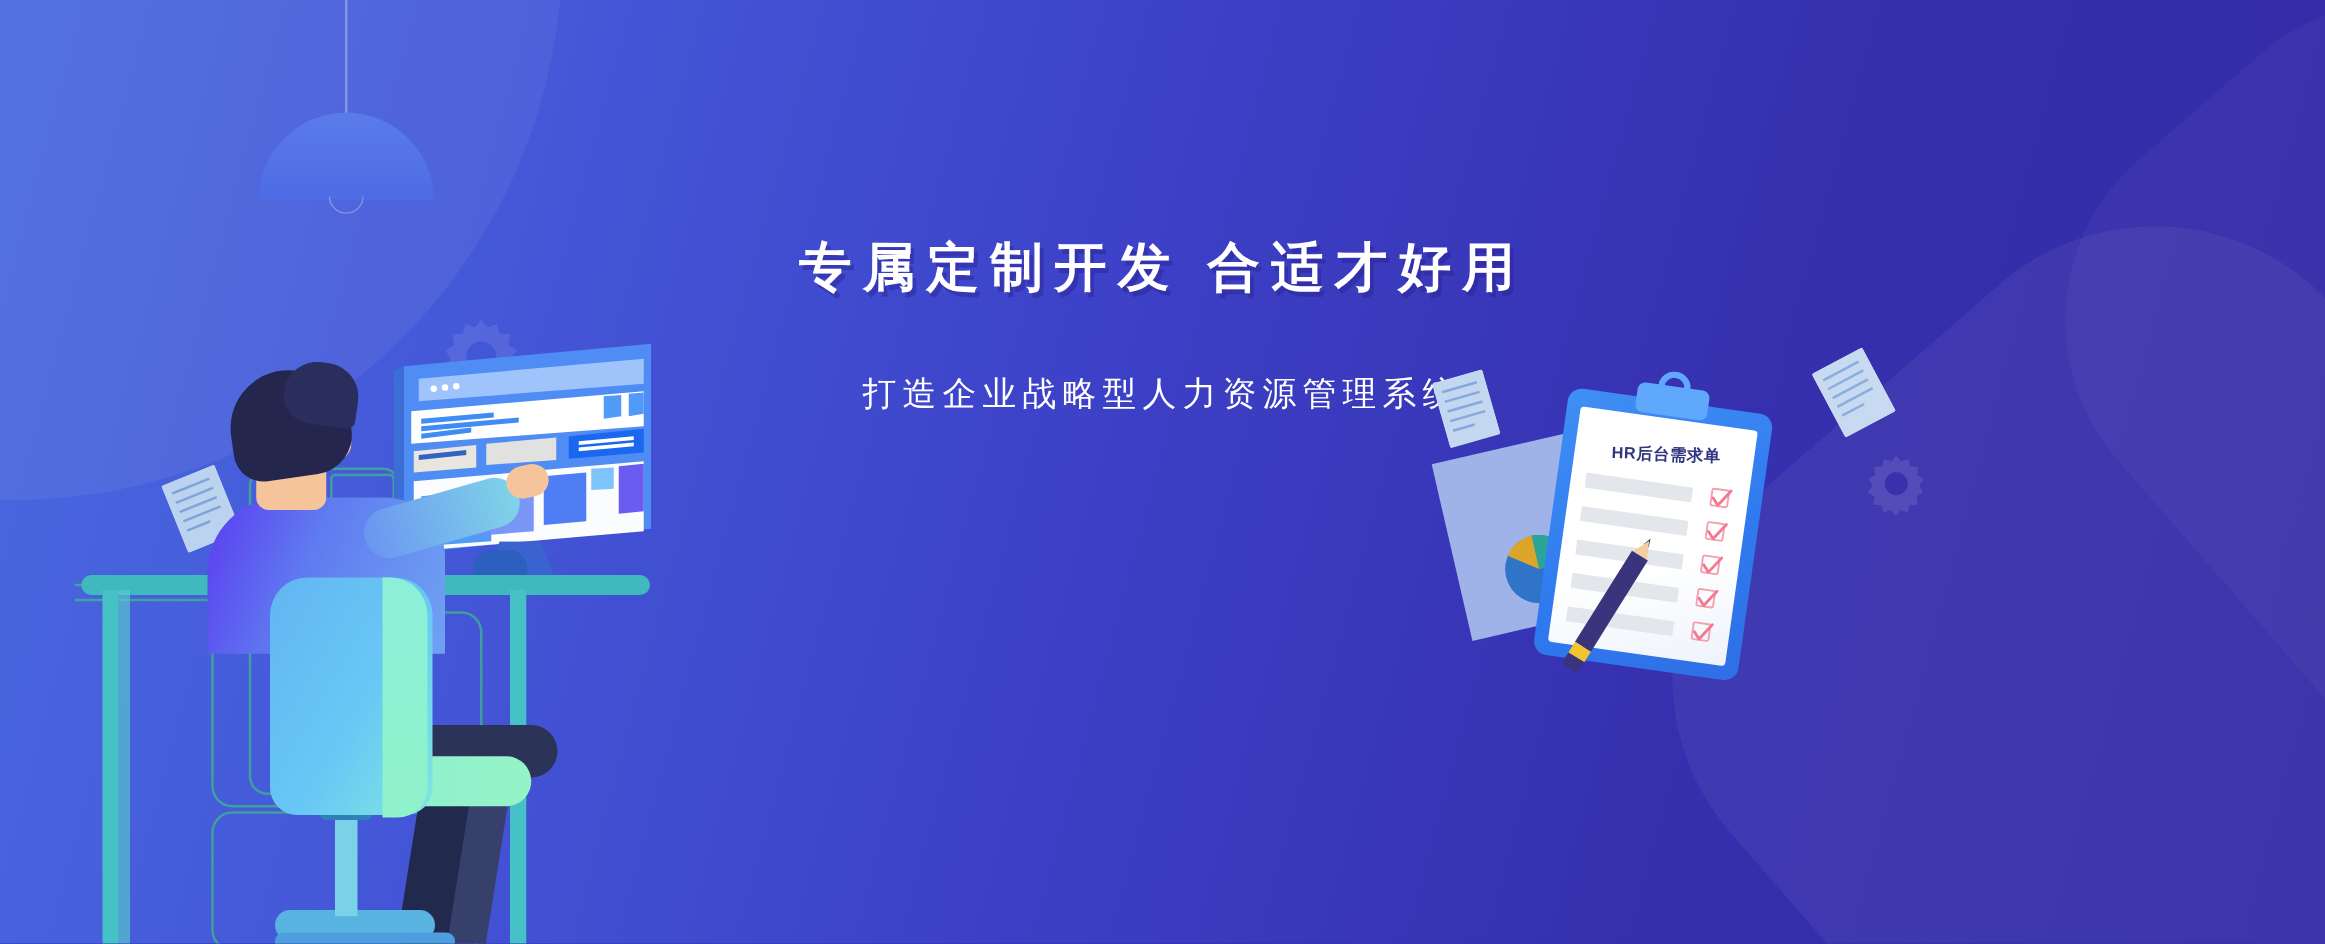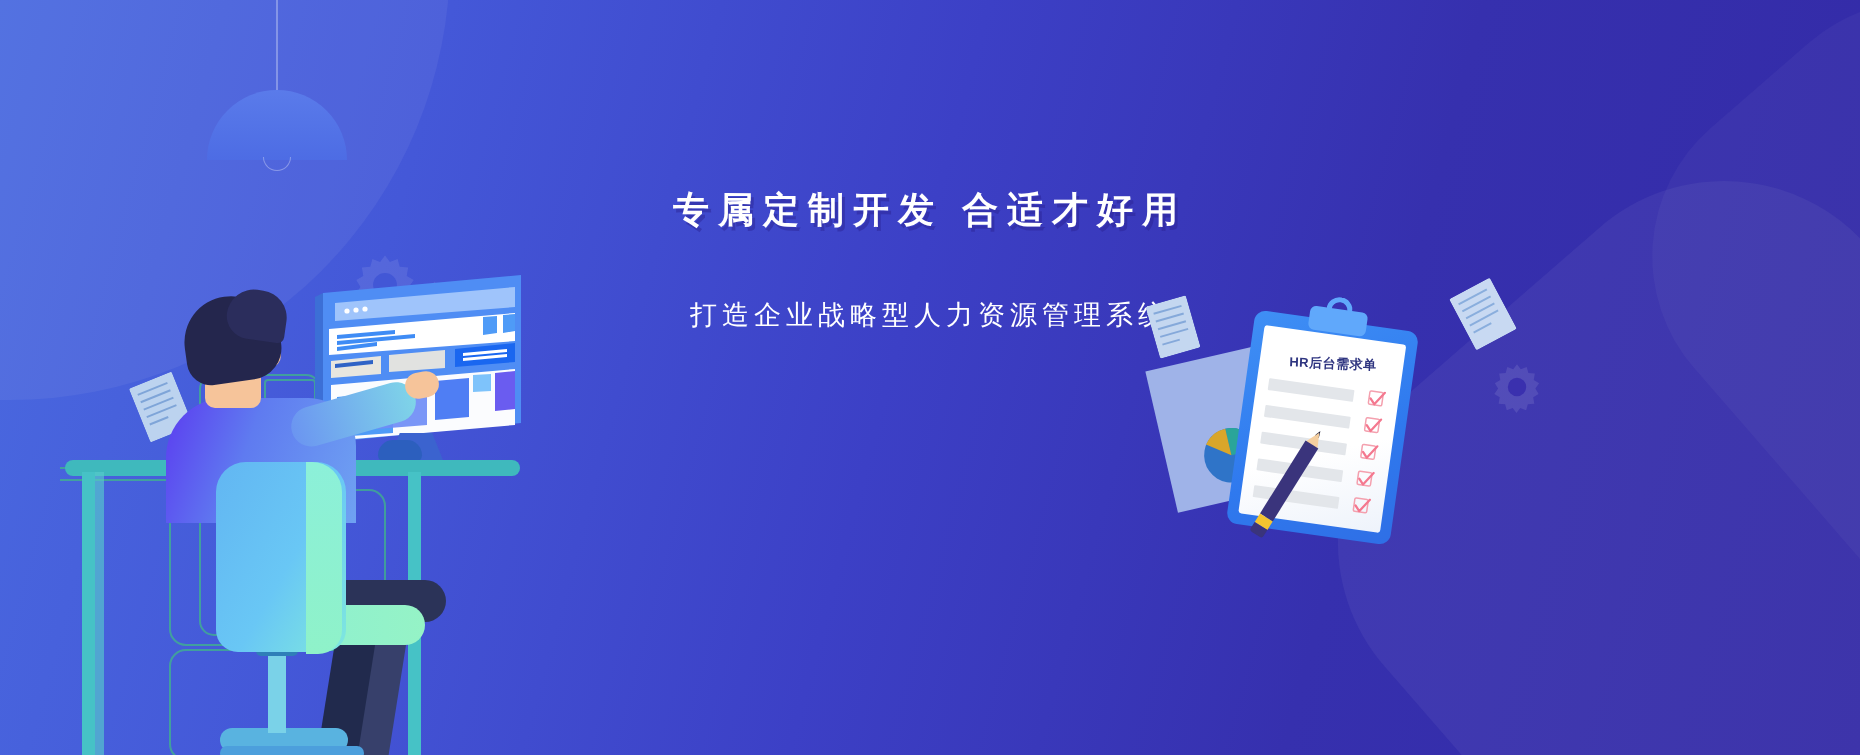--- a/index.html
+++ b/index.html
@@ -26,21 +26,21 @@
   
   .lamp{position:absolute;left:207px;top:0;width:140px;height:175px;}
   .lamp-cord{position:absolute;left:69px;top:0;width:2px;height:92px;background:rgba(255,255,255,0.30);}
   .lamp-shade{position:absolute;left:0;top:90px;width:140px;height:70px;
     border-radius:70px 70px 0 0;background:linear-gradient(180deg,#5a7bea 0%,#4d6ce4 100%);}
   .lamp-bulb{position:absolute;left:56px;top:157px;width:28px;height:14px;
     border:1.6px solid rgba(255,255,255,0.33);border-top:none;border-radius:0 0 16px 16px;}
   
   .headline{
     position:absolute;left:0;top:186px;width:1860px;text-align:center;
-    font-size:36px;font-weight:bold;color:#ffffff;letter-spacing:9px;
+    font-size:42px;font-weight:bold;color:#ffffff;letter-spacing:9px;
     text-shadow:3px 4px 0 rgba(40,30,140,0.42);
   }
   .subheadline{
     position:absolute;left:0;top:297px;width:1860px;text-align:center;
     font-size:27px;font-weight:normal;color:#ffffff;letter-spacing:5px;
   }
   
   .scene-left{position:absolute;left:60px;top:250px;width:640px;height:505px;}
   .grid-outline{position:absolute;stroke:#3fc97a;fill:none;opacity:.62;}
   .gear{position:absolute;fill:rgba(255,255,255,0.085);}

